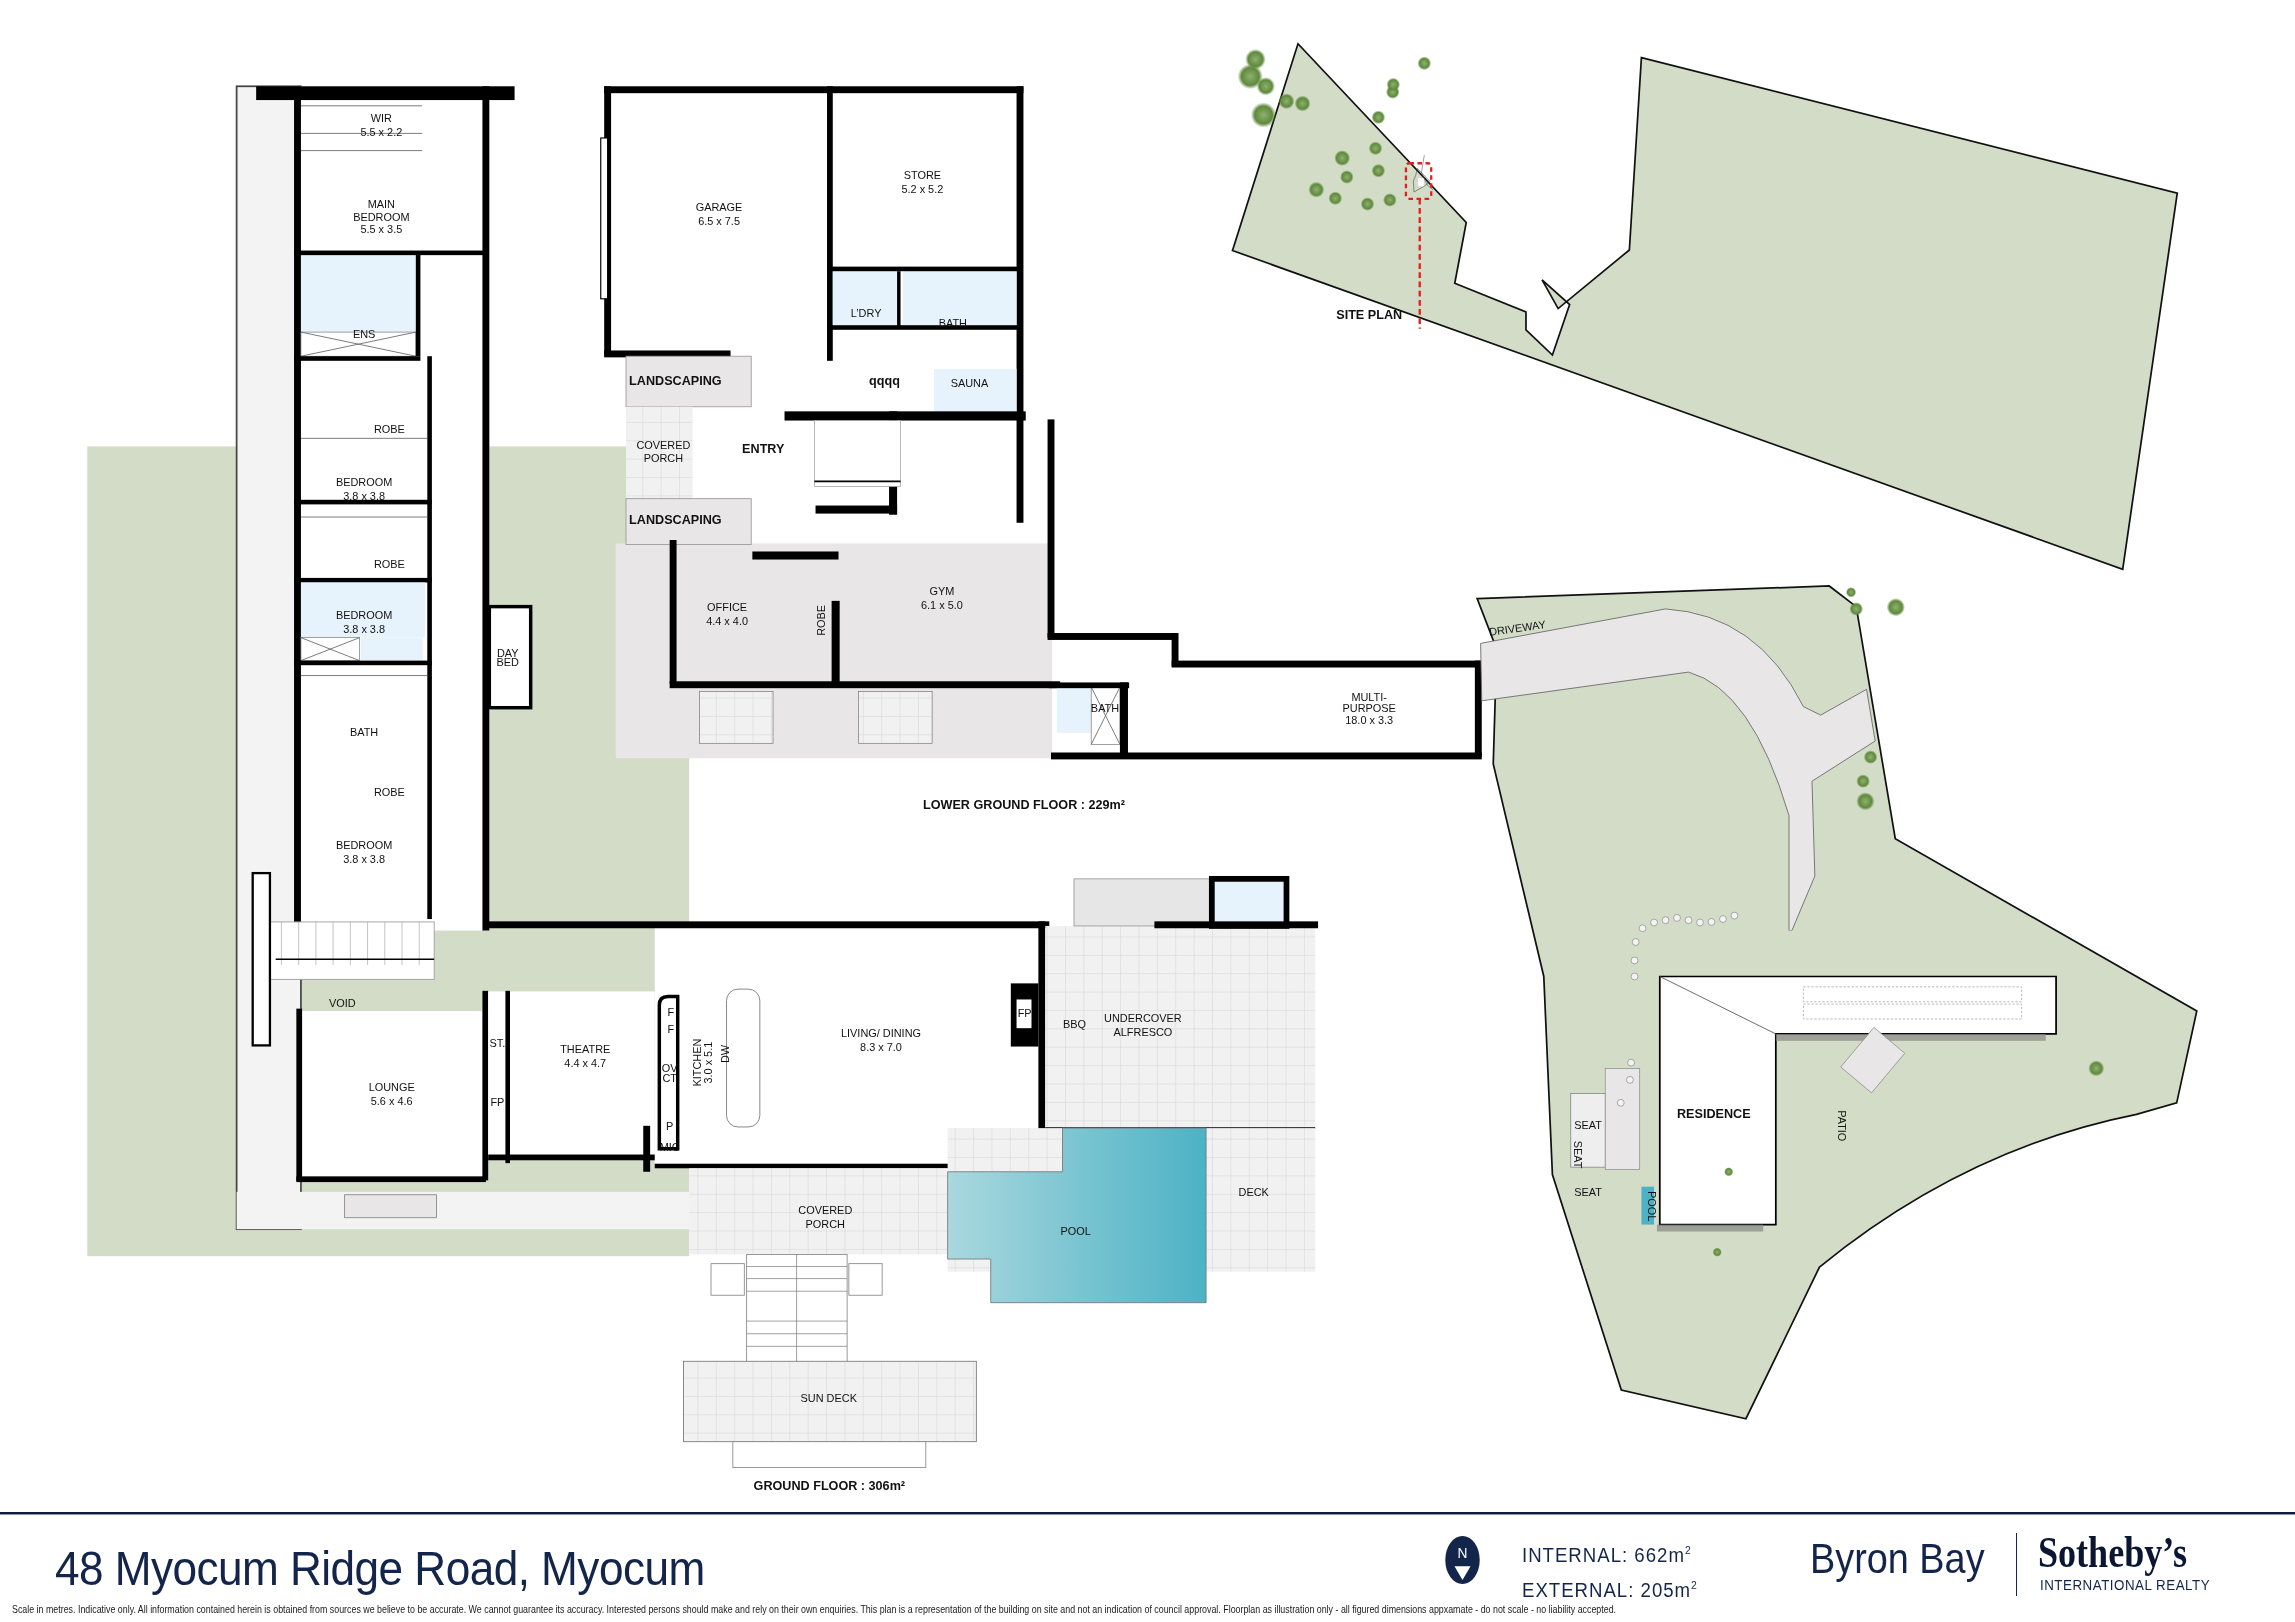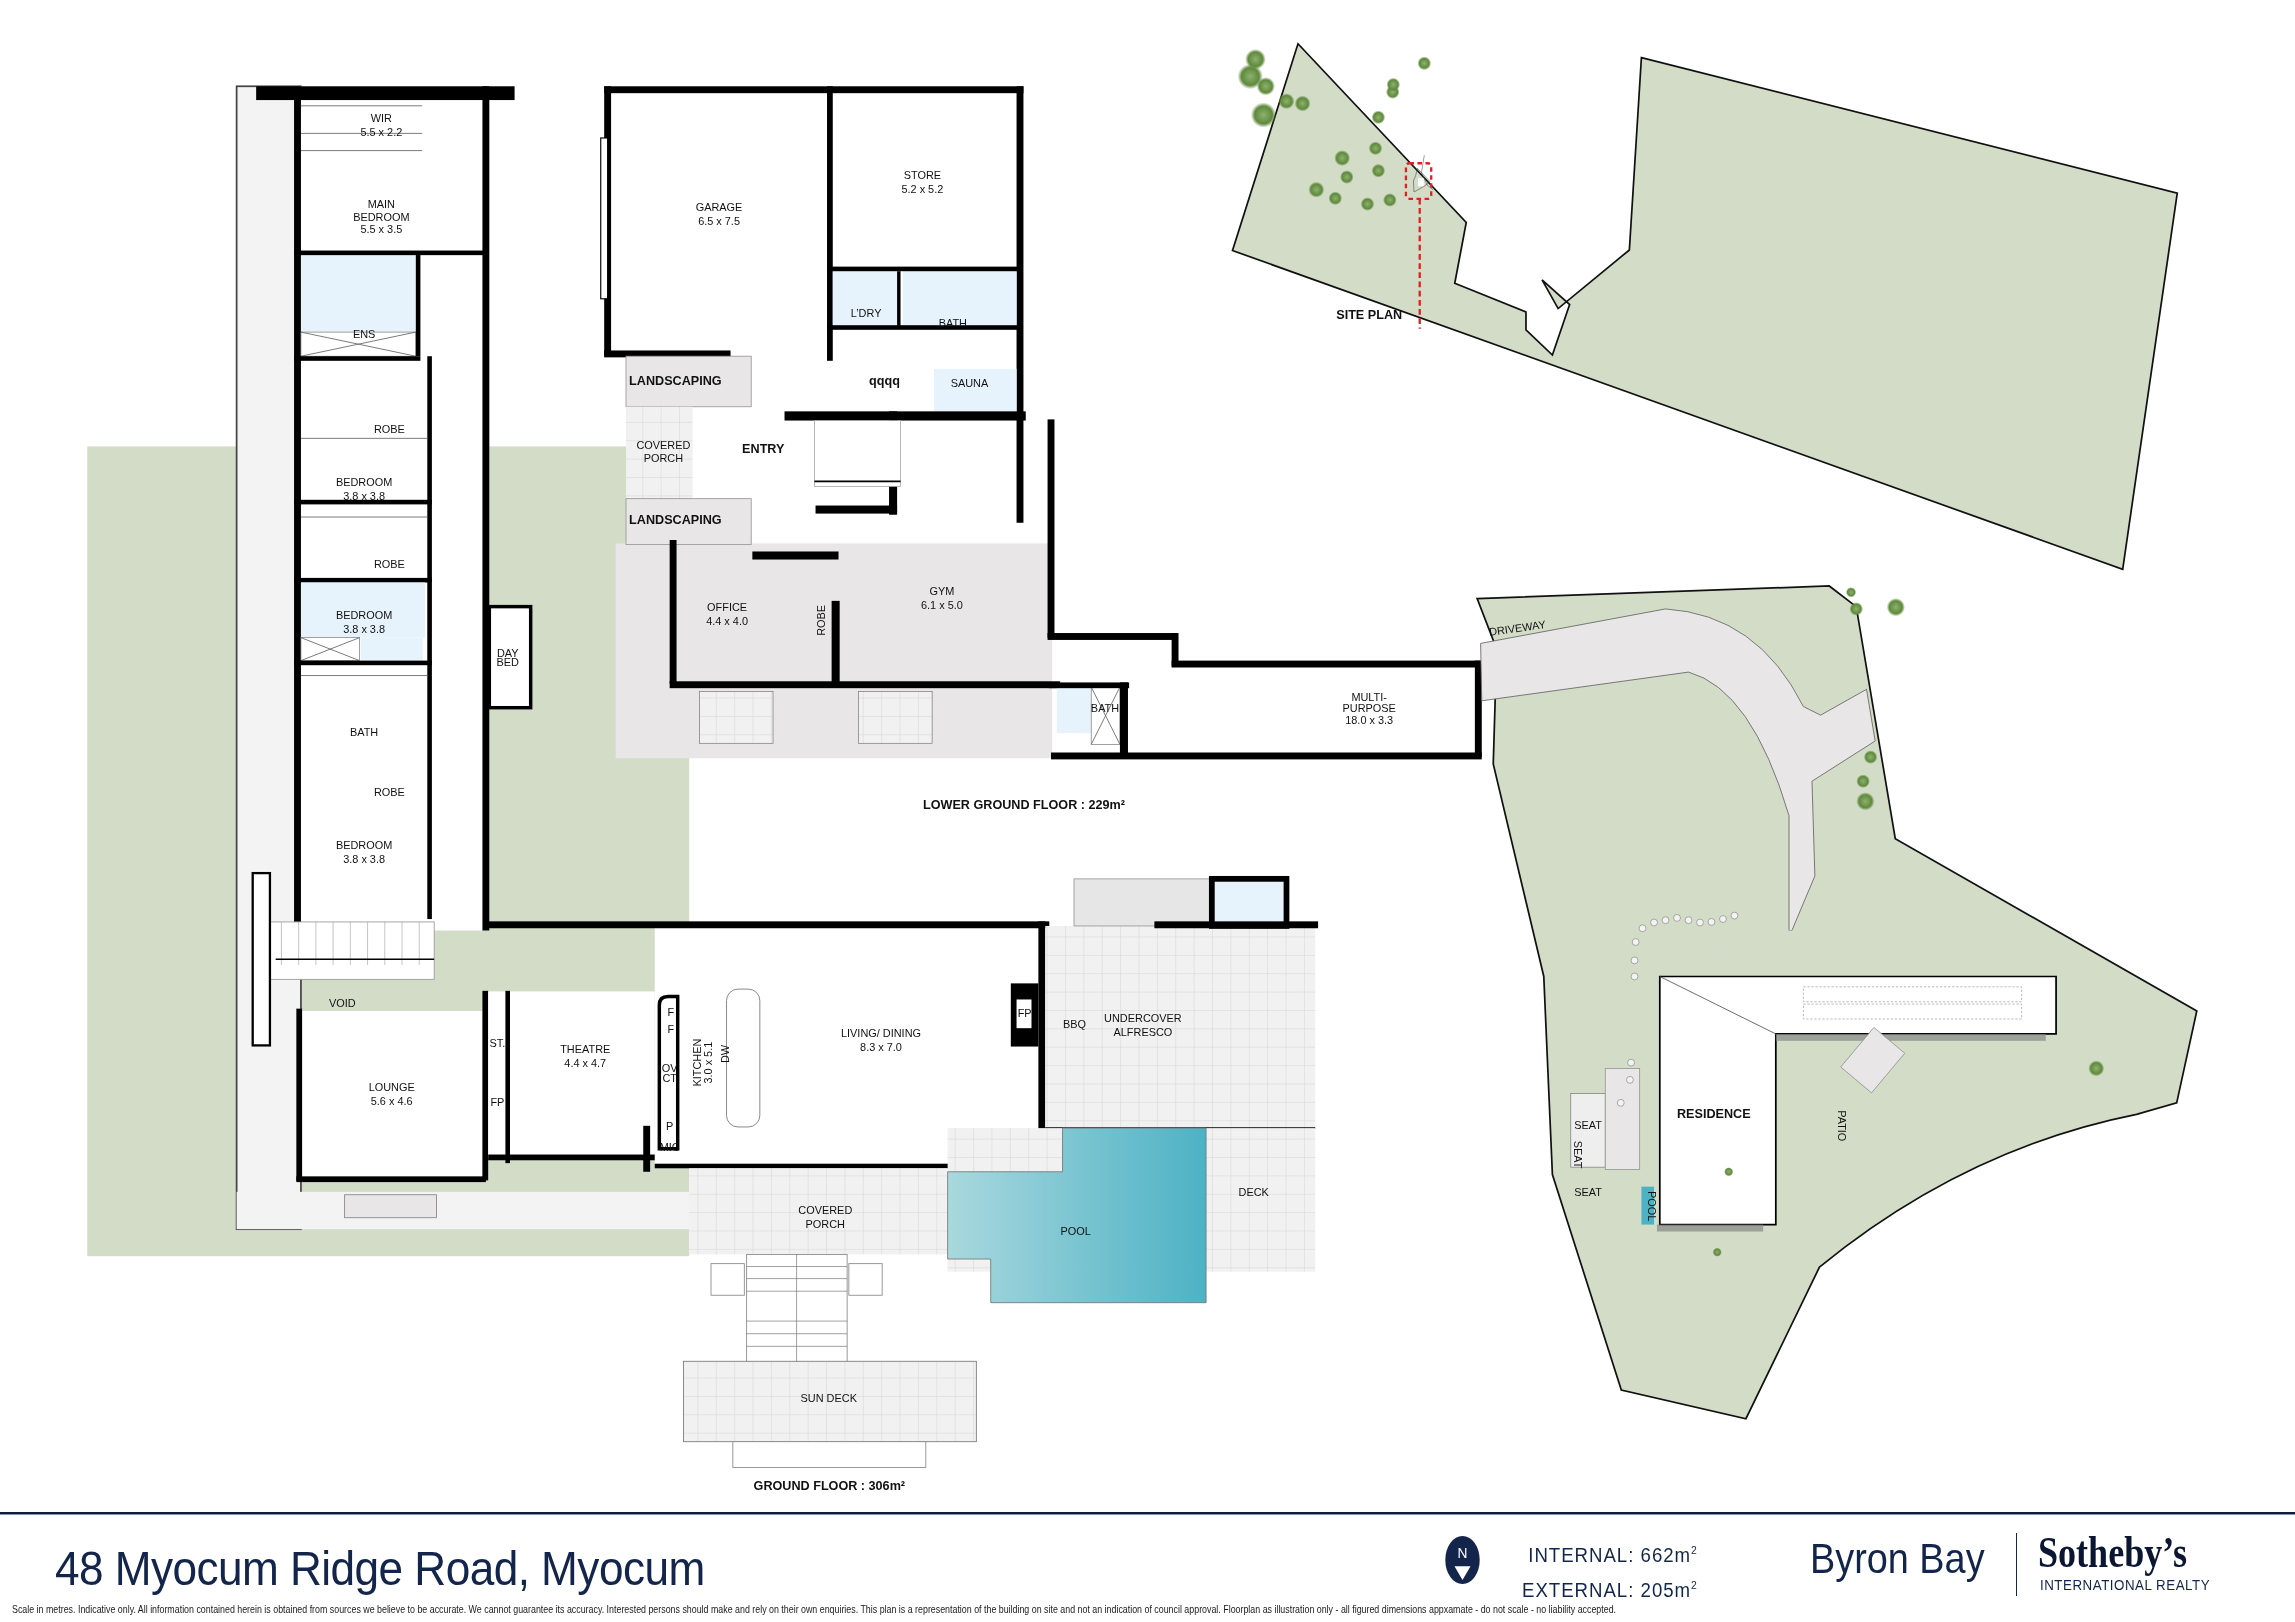--- a/index.html
+++ b/index.html
@@ -10,21 +10,21 @@
   .lbl-sm { font-size: 19px; fill: #111; text-anchor: middle; }
   .lbl-b { font-size: 22px; font-weight: bold; fill: #111; text-anchor: middle; }
   .wall { fill: #000; }
   .room { fill: #ffffff; stroke: none; }
   .wet { fill: #e6f3fc; }
   .land { fill: #e8e6e6; stroke: #999; stroke-width: 1.5; }
   .grass { fill: #d2dcc7; }
   .thin { fill: none; stroke: #666; stroke-width: 1.5; }
 
   
-  #footer { position: absolute; left: 0; top: 1505px; width: 2295px; height: 118px; text-align: right; }
+  #footer { position: absolute; left: 0; top: 1505px; width: 2295px; height: 118px; }
   .footer-rule { position: absolute; left: 0; top: 6.9px; width: 2295px; height: 2.3px; background: #0f1c3a; }
   .footer-rule2 { position: absolute; left: 0; top: 9.2px; width: 2295px; height: 1.1px; background: #8b93a6; }
   .address { position: absolute; left: 55px; top: 36px; font-size: 48px; color: #13254a;
              font-family: "Liberation Sans", sans-serif; letter-spacing: -0.6px; transform: scaleX(0.92); transform-origin: left top; }
   .disclaimer { position: absolute; left: 11.5px; top: 99px; font-size: 10.3px; color: #1a1a1a;
                 white-space: nowrap; transform: scaleX(0.86); transform-origin: left top;
                 font-family: "Liberation Sans", sans-serif; }
   .compass { position: absolute; left: 1443px; top: 29px; width: 39px; height: 52px; }
   .areas { position: absolute; left: 1522px; top: 30px; font-size: 20.7px; color: #13254a; line-height: 31px;
            letter-spacing: 1.1px; transform: scaleX(0.9); transform-origin: left top; }

